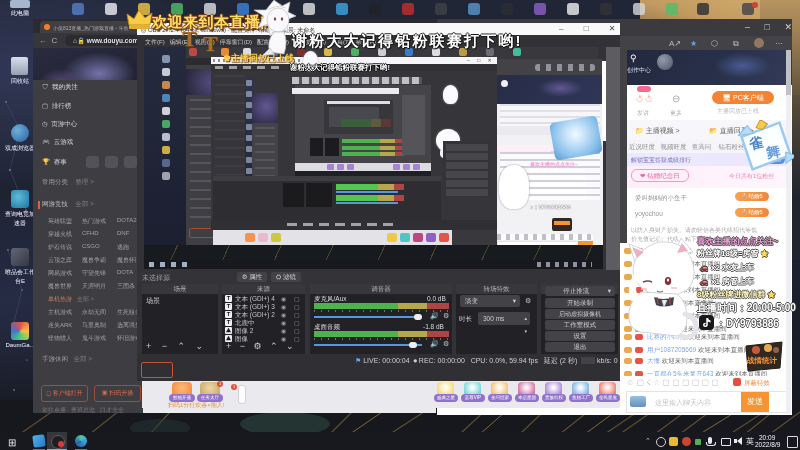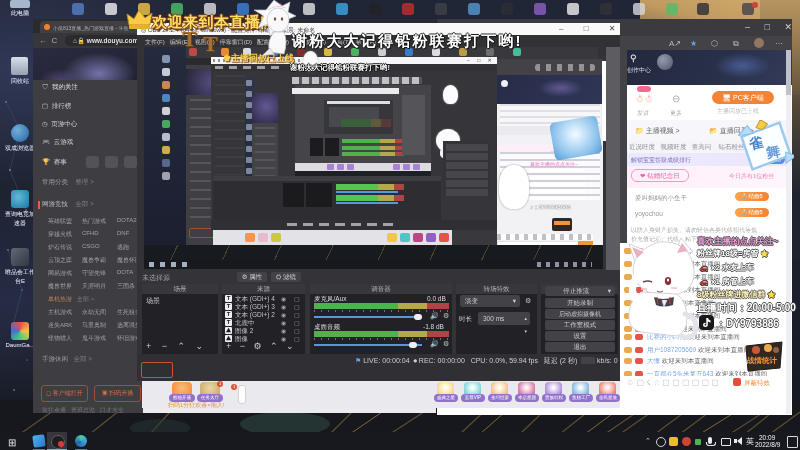--- a/index.html
+++ b/index.html
@@ -277,20 +277,25 @@
         <div class="a" style="left:15px;top:128px;width:8px;height:6px;background:#e84a3c;border-radius:2px;"></div>
         <div class="a tx" style="left:27px;top:127px;color:#6a9ae0;">一直都在5头米莱开643 <span style="color:#555">欢迎来到本直播间</span></div>
       </div>
 
  <div class="a" style="left:183px;top:357px;width:172px;height:14px;background:#fff;">
    <div class="a tx" style="left:6px;top:2px;color:#b0b0b6;font-size:8px;">☺ ▢ ☇ ☆ ▢ ▢ ▢ ▢ ▢ ▢</div>
    <div class="a" style="left:113px;top:2px;width:8px;height:8px;background:#e8452f;border-radius:2px;"></div>
    <div class="a tx" style="left:124px;top:3px;color:#ff7a21;font-size:6.5px;">屏蔽特效</div>
  </div>
 
+ <div class="a" style="left:189px;top:372px;width:160px;height:20px;background:#fff;border:1px solid #ddd;">
+   <div class="a" style="left:3px;top:4px;width:16px;height:11px;background:linear-gradient(180deg,#8ab8e0,#5a88b8);border-radius:2px;"></div>
+   <div class="a tx" style="left:28px;top:6px;color:#b5b5bb;font-size:7px;">这里输入聊天内容</div>
+   <div class="a" style="left:114px;top:0px;width:28px;height:20px;background:#ff8a1e;color:#fff;font-size:8px;text-align:center;line-height:20px;">发送</div>
+ </div>
 
  <div class="a" style="left:349px;top:31px;width:5px;height:364px;background:#e8e8ec;">
   <div class="a" style="left:0;top:0;width:5px;height:45px;background:#b8b8c0;"></div>
  </div>
 </div>
 
 <div class="a" id="obs" style="left:137px;top:23px;width:483px;height:358px;background:#2b2b30;">
 
  <div class="a" style="left:0;top:0;width:483px;height:12px;background:#f2f2f2;">
   <div class="a tx" style="left:4px;top:3px;color:#333;font-size:6px;">◎ OBS 27.2.4 (64-bit, windows) - 配置文件: 未命名 - 场景: 未命名</div>

